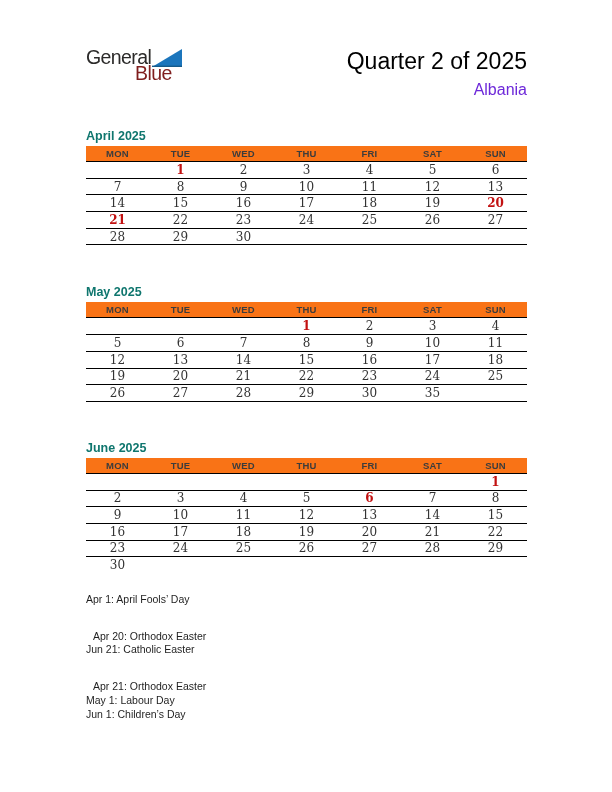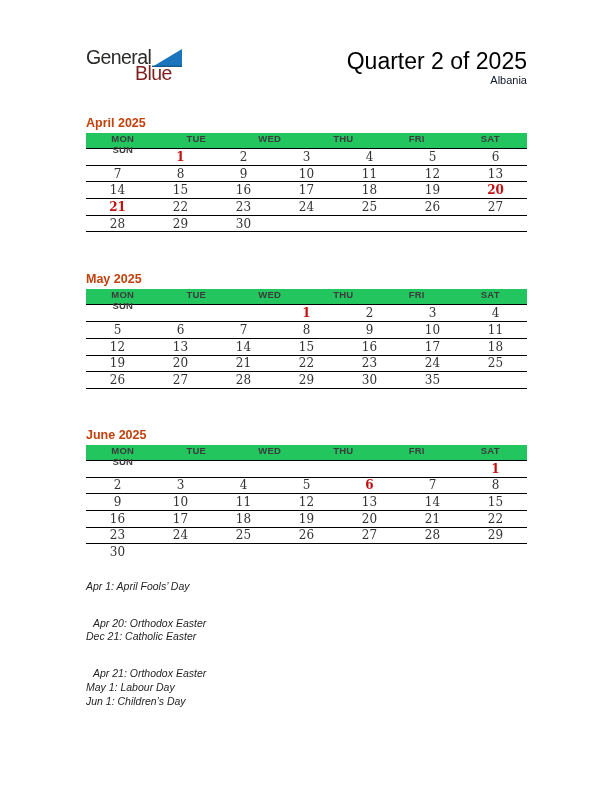--- a/index.html
+++ b/index.html
@@ -12,50 +12,50 @@
 
   
   .header{padding-top:48px;display:flex;justify-content:space-between;align-items:flex-start;}
   .logo{line-height:1;}
   .logo-line1{display:flex;align-items:flex-end;}
   .logo-general{font-size:19.5px;letter-spacing:-0.6px;color:#2b2a29;}
   .logo-tri{margin-left:1px;margin-bottom:1px;display:block;}
   .logo-blue{font-size:19.5px;letter-spacing:-0.6px;color:#7f1d1d;margin-top:-4px;padding-left:49px;}
   .title-block{text-align:right;}
   .page-title{font-size:23px;line-height:26px;color:#000000;}
-  .page-subtitle{font-size:11px;color:#0f172a;}
+  .page-subtitle{font-size:16px;color:#6d28d9;margin-top:7px;}
 
   
   .month{width:441px;}
   .month-april{margin-top:30px;}
   .month-may{margin-top:40px;}
   .month-june{margin-top:39px;}
-  .month-title{font-size:12.5px;font-weight:bold;color:#c2410c;line-height:14px;margin-bottom:3px;}
+  .month-title{font-size:12.5px;font-weight:bold;color:#0f766e;line-height:14px;margin-bottom:3px;}
   .cal-head{
-    display:grid;grid-template-columns:repeat(6,1fr);
-    background:#22c55e;border-bottom:1px solid #000;
+    display:grid;grid-template-columns:repeat(7,1fr);
+    background:#f97316;border-bottom:1px solid #000;
     height:15px;align-items:center;
   }
   .day-name{
     font-size:9.5px;font-weight:bold;color:#3c3c3c;text-align:center;
     letter-spacing:0.2px;
   }
   .cal-row{
     display:grid;grid-template-columns:repeat(7,1fr);
     border-bottom:1px solid #000;height:15.7px;align-items:center;
   }
   .cal-row.open{border-bottom:none;}
   .date{
     font-family:"DejaVu Serif",serif;font-size:12px;line-height:1;
     color:#333333;text-align:center;
   }
   .date.holiday{color:#c21111;font-weight:bold;}
 
   
-  .holiday-list{margin-top:20px;font-style:italic;}
+  .holiday-list{margin-top:20px;}
   .holiday-line{font-size:10.5px;line-height:13.7px;color:#1f1f1f;}
   .holiday-line.indent{padding-left:7px;margin-top:23px;}
 </style>
 </head>
 <body>
 
 <div class="content">
 
   <div class="header">
     <div class="logo">
@@ -259,19 +259,19 @@
           <div class="date"></div>
           <div class="date"></div>
           <div class="date"></div>
         </div>
       </div>
   </div>
 
   <div class="holiday-list">
       <div class="holiday-line">Apr 1: April Fools’ Day</div>
       <div class="holiday-line indent">Apr 20: Orthodox Easter</div>
-      <div class="holiday-line">Dec 21: Catholic Easter</div>
+      <div class="holiday-line">Jun 21: Catholic Easter</div>
       <div class="holiday-line indent">Apr 21: Orthodox Easter</div>
       <div class="holiday-line">May 1: Labour Day</div>
       <div class="holiday-line">Jun 1: Children’s Day</div>
     </div>
 
 </div>
 
 </body></html>

